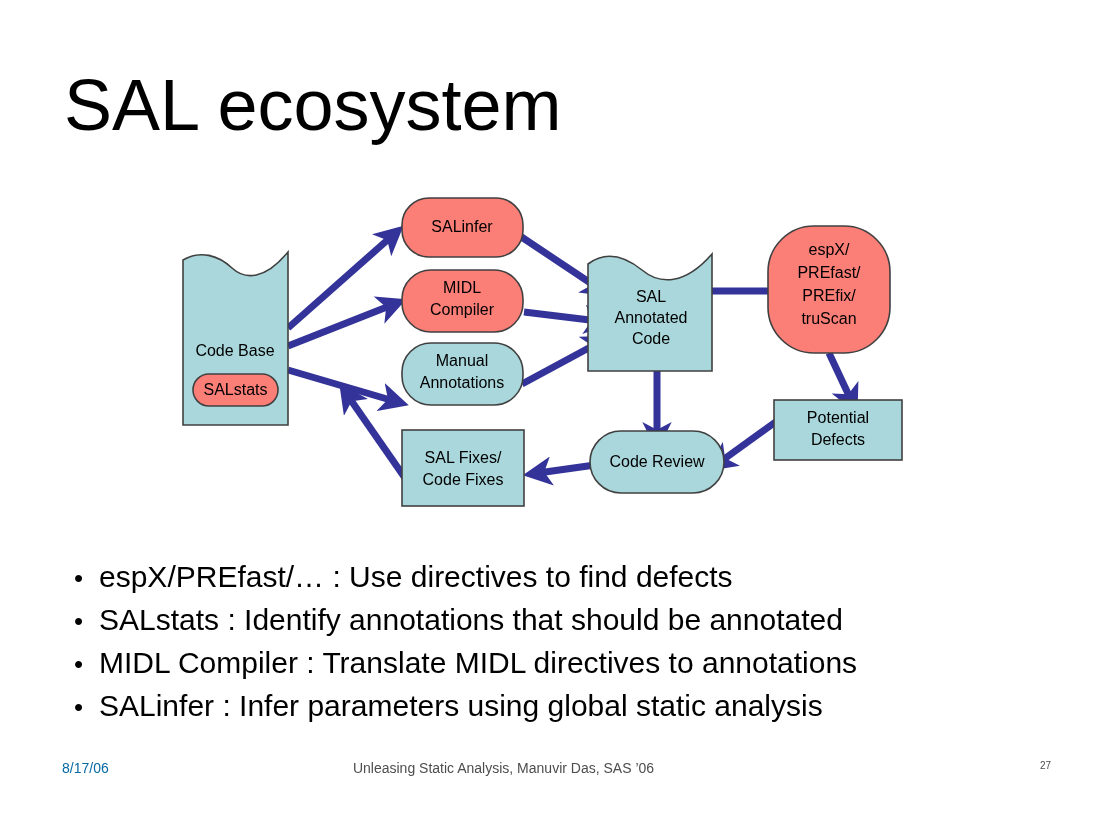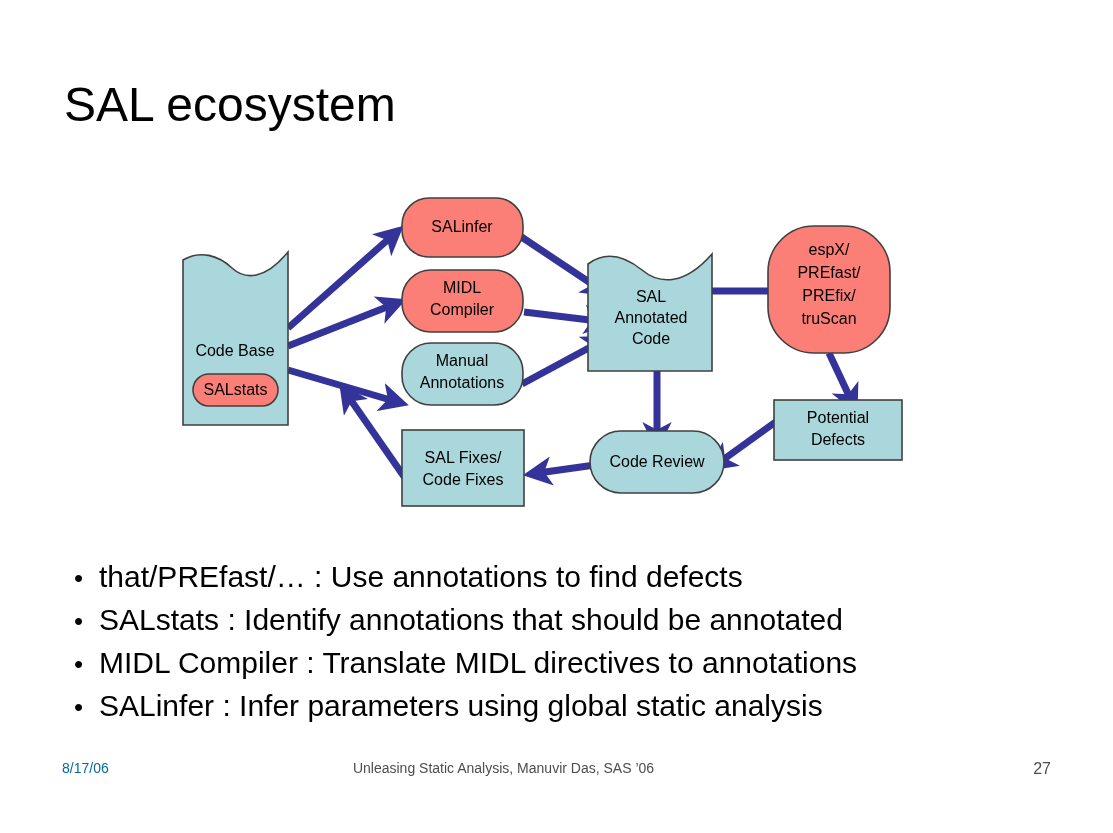--- a/index.html
+++ b/index.html
@@ -14,21 +14,21 @@
     position: relative;
     width: 1113px;
     height: 833px;
     background: #ffffff;
     overflow: hidden;
   }
   .slide-title {
     position: absolute;
     left: 64px;
     top: 62px;
-    font-size: 48px;
+    font-size: 72px;
     line-height: 86px;
     font-weight: normal;
     color: #000000;
     letter-spacing: 0px;
     white-space: nowrap;
   }
   .diagram {
     position: absolute;
     left: 170px;
     top: 188px;
@@ -81,21 +81,21 @@
     top: 0;
     width: 1007px;
     text-align: center;
     font-size: 14px;
     color: #4d4d4d;
   }
   .footer-right {
     position: absolute;
     right: 62px;
     top: 0;
-    font-size: 16px;
+    font-size: 10px;
     color: #4d4d4d;
   }
   svg text {
     font-family: "Liberation Sans", sans-serif;
     font-size: 16px;
     fill: #000000;
     text-anchor: middle;
     dominant-baseline: middle;
   }
   .shape-outline {
@@ -200,21 +200,21 @@
         <text x="293" y="271">SAL Fixes/</text>
         <text x="293" y="293">Code Fixes</text>
       </g>
 
     </svg>
   </div>
 
   <div class="bullets">
     <div class="bullet-row">
       <span class="bullet-mark">•</span>
-      <span class="bullet-text">that/PREfast/… : Use annotations to find defects</span>
+      <span class="bullet-text">espX/PREfast/… : Use directives to find defects</span>
     </div>
     <div class="bullet-row">
       <span class="bullet-mark">•</span>
       <span class="bullet-text">SALstats : Identify annotations that should be annotated</span>
     </div>
     <div class="bullet-row">
       <span class="bullet-mark">•</span>
       <span class="bullet-text">MIDL Compiler : Translate MIDL directives to annotations</span>
     </div>
     <div class="bullet-row">

